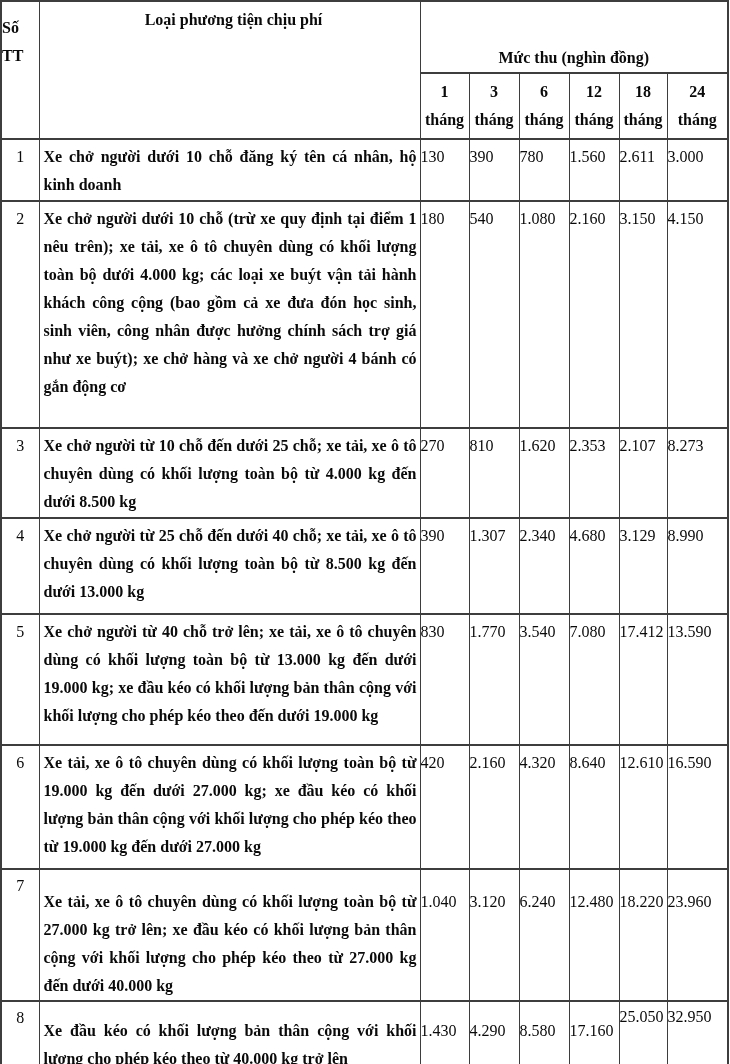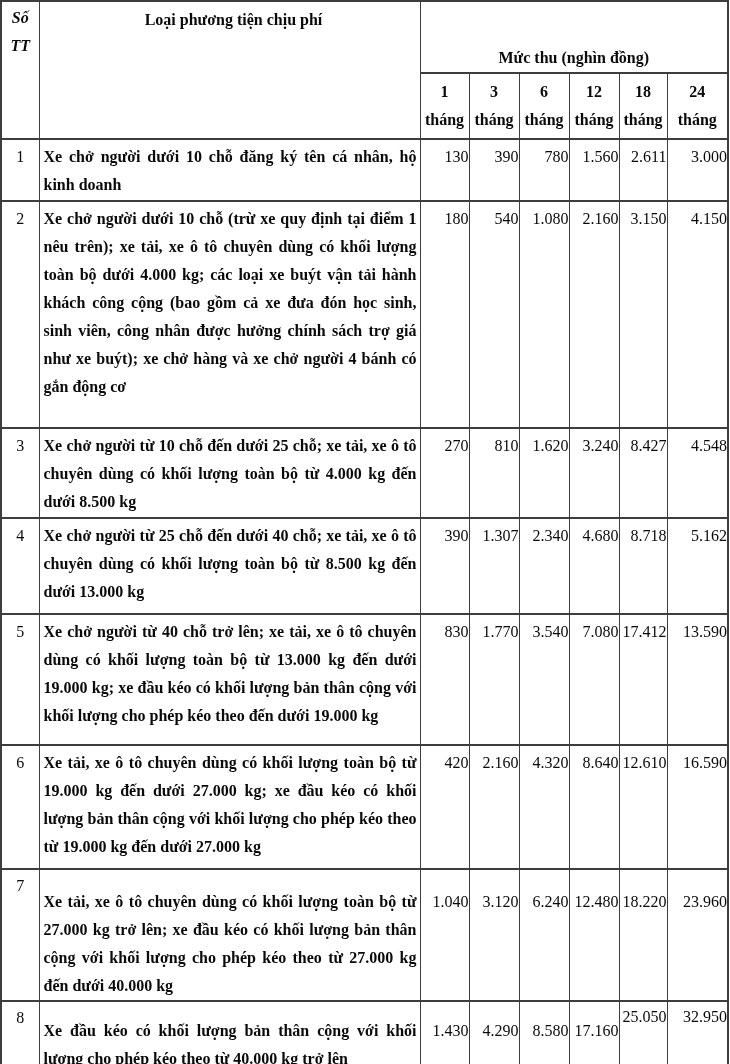--- a/index.html
+++ b/index.html
@@ -27,24 +27,23 @@
     border-bottom: 2px solid #3d3d3d;
     padding: 0;
     font-size: 16px;
     line-height: 28px;
     font-weight: normal;
     overflow: hidden;
   }
   
   th.h-stt {
     vertical-align: top;
-    text-align: center;
-    font-weight: bold;
-    padding-top: 2px;
-    font-style: italic;
+    text-align: left;
+    font-weight: bold;
+    padding-top: 12px;
   }
   th.h-vehicle {
     vertical-align: top;
     text-align: center;
     font-weight: bold;
     padding-top: 4px;
     padding-left: 8px;
   }
   th.h-group {
     vertical-align: bottom;
@@ -69,21 +68,21 @@
     padding-top: 3px;
   }
   td.desc {
     vertical-align: top;
     text-align: justify;
     padding: 3px 3px 0 4px;
     font-weight: bold;
   }
   td.val {
     vertical-align: top;
-    text-align: right;
+    text-align: left;
     padding-top: 3px;
     margin-left: 16px;
   }
   
   tr.r1 { height: 62px; }
   tr.r2 { height: 227px; }
   tr.r3 { height: 90px; }
   tr.r4 { height: 96px; }
   tr.r5 { height: 131px; }
   tr.r6 { height: 124px; }
@@ -166,33 +165,33 @@
         <td class="val">2.160</td>
         <td class="val">3.150</td>
         <td class="val">4.150</td>
       </tr>
       <tr class="r3">
         <td class="num">3</td>
         <td class="desc">Xe chở người từ 10 chỗ đến dưới 25 chỗ; xe tải, xe ô tô chuyên dùng có khối lượng toàn bộ từ 4.000 kg đến dưới 8.500 kg</td>
         <td class="val">270</td>
         <td class="val">810</td>
         <td class="val">1.620</td>
-        <td class="val">3.240</td>
-        <td class="val">8.427</td>
-        <td class="val">4.548</td>
+        <td class="val">2.353</td>
+        <td class="val">2.107</td>
+        <td class="val">8.273</td>
       </tr>
       <tr class="r4">
         <td class="num">4</td>
         <td class="desc">Xe chở người từ 25 chỗ đến dưới 40 chỗ; xe tải, xe ô tô chuyên dùng có khối lượng toàn bộ từ 8.500 kg đến dưới 13.000 kg</td>
         <td class="val">390</td>
         <td class="val">1.307</td>
         <td class="val">2.340</td>
         <td class="val">4.680</td>
-        <td class="val">8.718</td>
-        <td class="val">5.162</td>
+        <td class="val">3.129</td>
+        <td class="val">8.990</td>
       </tr>
       <tr class="r5">
         <td class="num">5</td>
         <td class="desc">Xe chở người từ 40 chỗ trở lên; xe tải, xe ô tô chuyên dùng có khối lượng toàn bộ từ 13.000 kg đến dưới 19.000 kg; xe đầu kéo có khối lượng bản thân cộng với khối lượng cho phép kéo theo đến dưới 19.000 kg</td>
         <td class="val">830</td>
         <td class="val">1.770</td>
         <td class="val">3.540</td>
         <td class="val">7.080</td>
         <td class="val">17.412</td>
         <td class="val">13.590</td>

